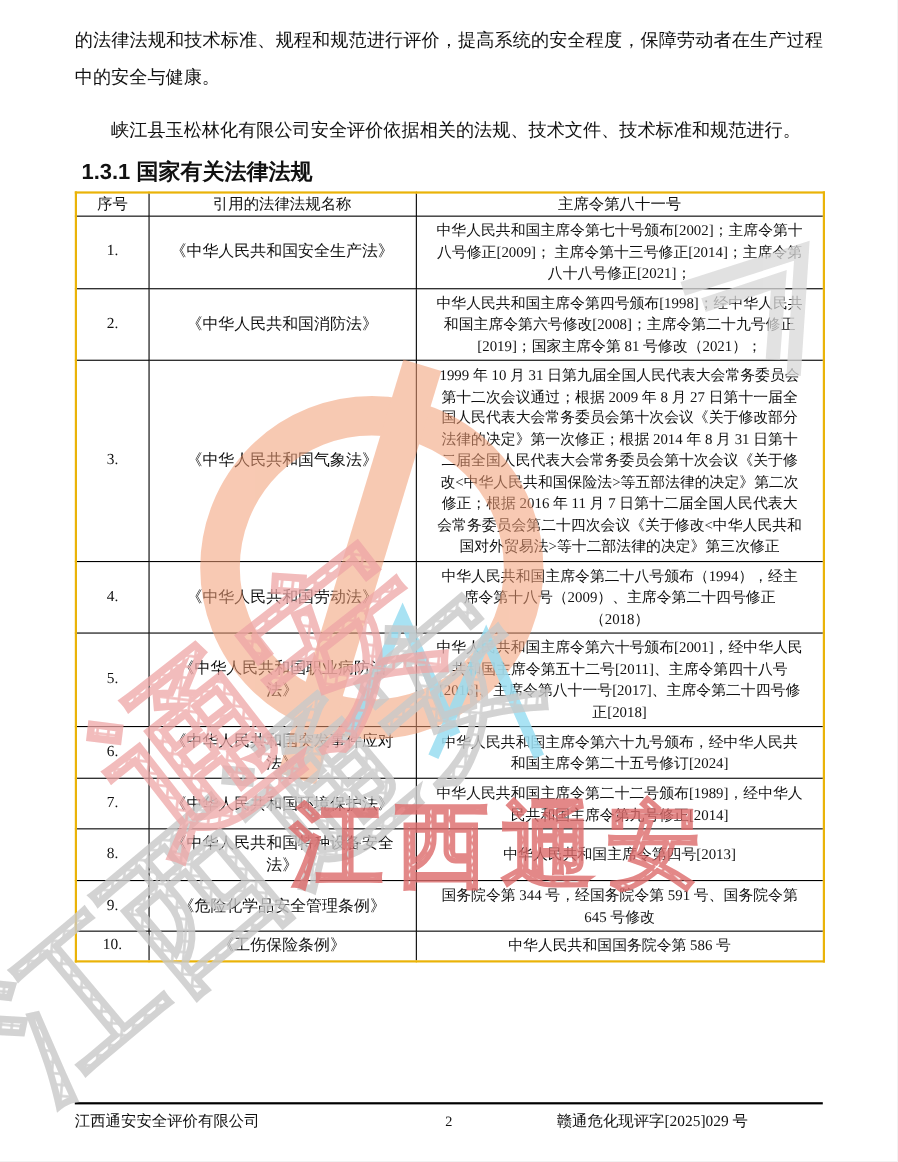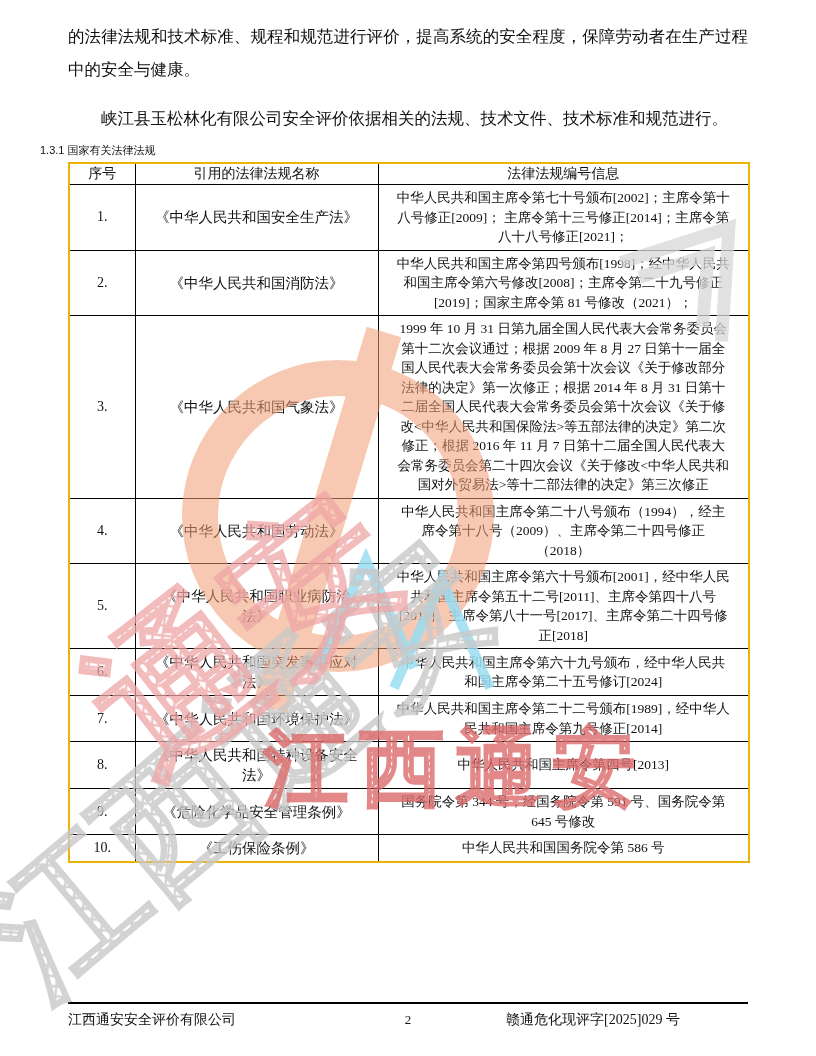--- a/index.html
+++ b/index.html
@@ -28,23 +28,23 @@
   .bodytext{margin:20px 68px 0 68px;}
   .bodytext p{
     margin:0;
     font-size:16.5px;
     line-height:33px;
     text-align:justify;
   }
   .bodytext p.indent{text-indent:2em;margin-top:16px;}
   
   .sec-heading{
-    margin:8px 68px 4px 40px;
-    font-size:11px;
-    font-weight:normal;
+    margin:8px 68px 4px 74px;
+    font-size:20px;
+    font-weight:bold;
     font-family:"Liberation Sans","DejaVu Sans",sans-serif;
   }
   
   table.law{
     margin-left:68px;
     width:680px;
     border-collapse:collapse;
     border:2px solid #eab308;
     table-layout:fixed;
   }
@@ -153,21 +153,21 @@
     <table class="law">
       <colgroup>
           <col class="c-no">
           <col class="c-name">
           <col class="c-info">
         </colgroup>
       <thead>
         <tr>
           <th>序号</th>
           <th>引用的法律法规名称</th>
-          <th>法律法规编号信息</th>
+          <th>主席令第八十一号</th>
         </tr>
       </thead>
       <tbody>
     <tr>
       <td class="no">1.</td>
       <td class="name">《中华人民共和国安全生产法》</td>
       <td class="info">中华人民共和国主席令第七十号颁布[2002]；主席令第十八号修正[2009]； 主席令第十三号修正[2014]；主席令第八十八号修正[2021]；</td>
     </tr>
 
     <tr>

